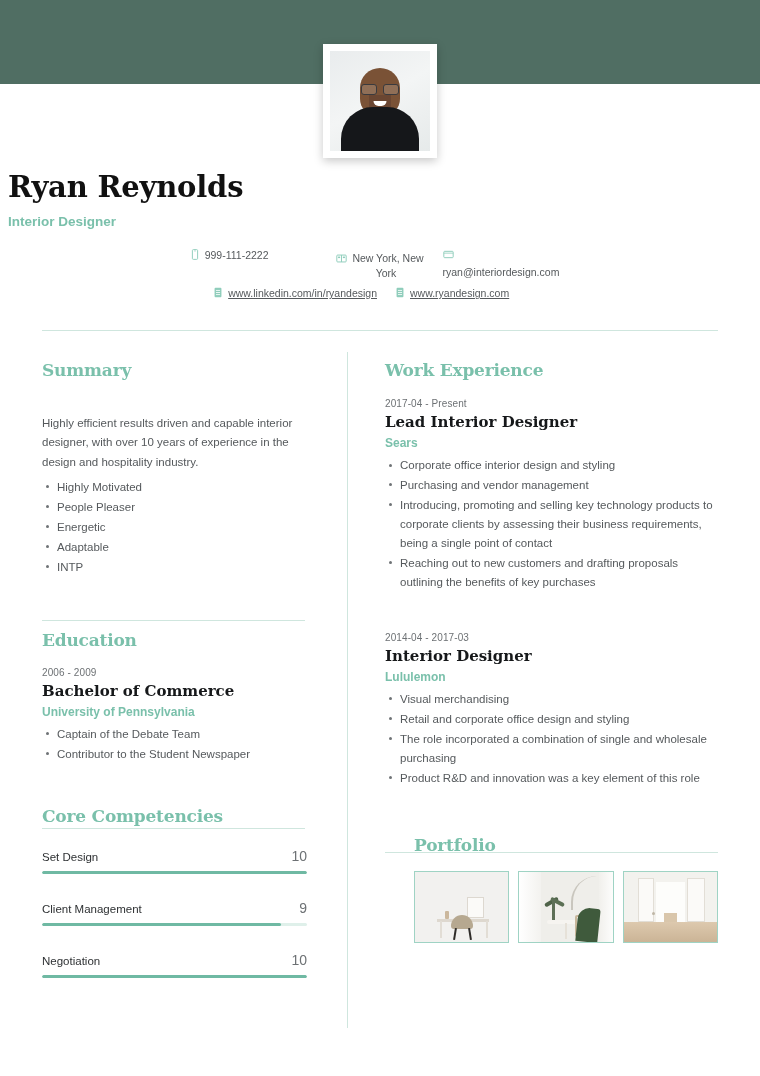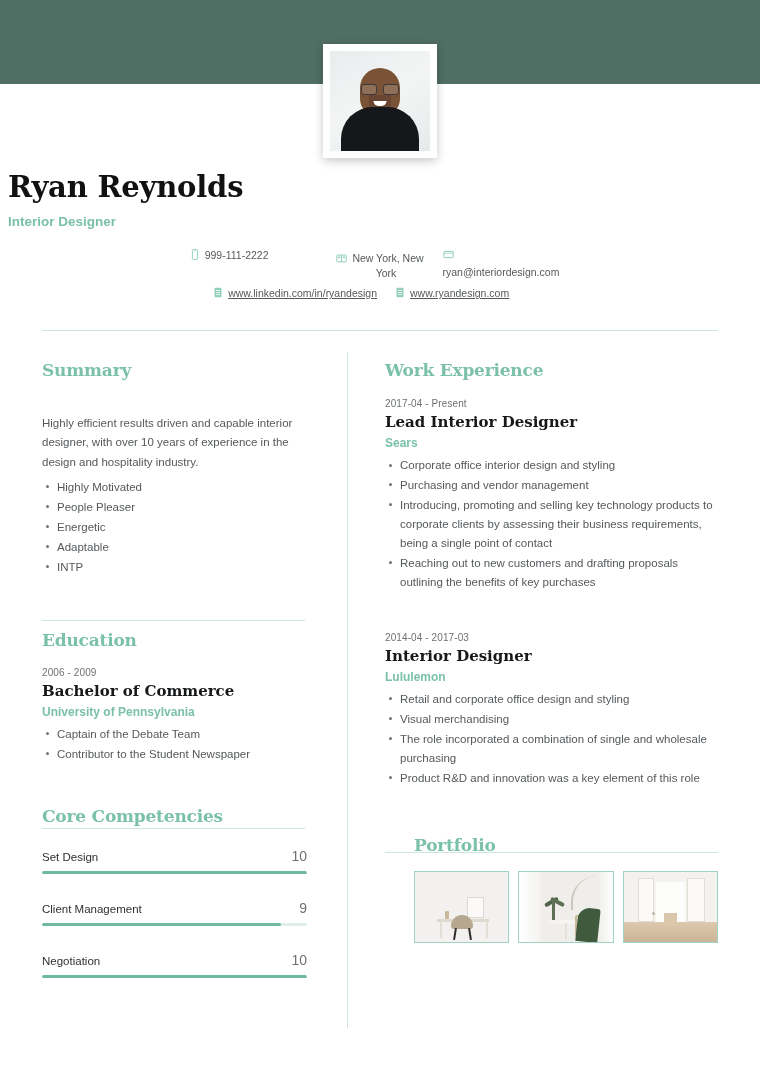--- a/index.html
+++ b/index.html
@@ -470,22 +470,22 @@
         <li>Introducing, promoting and selling key technology products to corporate clients by assessing their business requirements, being a single point of contact</li>
         <li>Reaching out to new customers and drafting proposals outlining the benefits of key purchases</li>
       </ul>
     </div>
 
     <div style="margin-top:40px;">
       <div class="entry-date">2014-04 - 2017-03</div>
       <div class="entry-title">Interior Designer</div>
       <div class="entry-org">Lululemon</div>
       <ul class="bullets">
+        <li>Visual merchandising</li>
         <li>Retail and corporate office design and styling</li>
-        <li>Visual merchandising</li>
         <li>The role incorporated a combination of single and wholesale purchasing</li>
         <li>Product R&amp;D and innovation was a key element of this role</li>
       </ul>
     </div>
   </section>
 
   <section style="margin-top:47px;margin-left:29px;">
     <h2 class="sec-title">Portfolio</h2>
 
     <div class="portfolio-grid">

